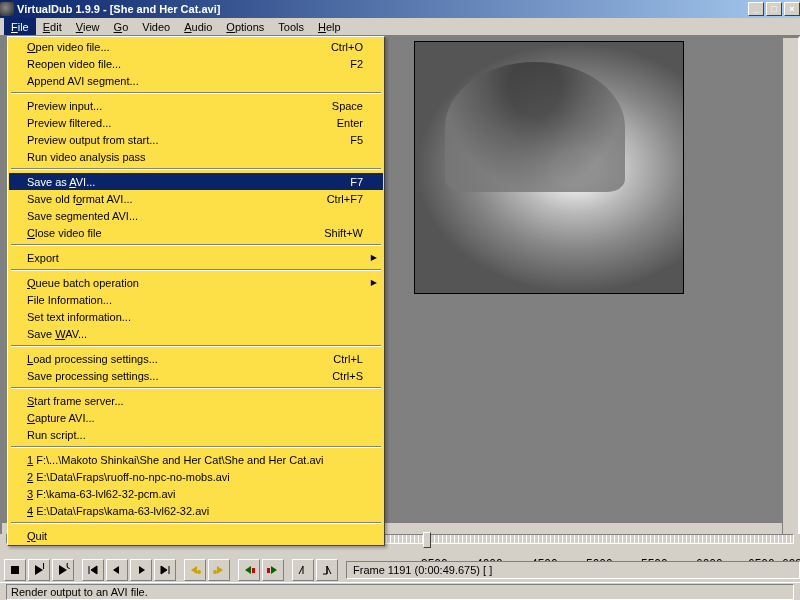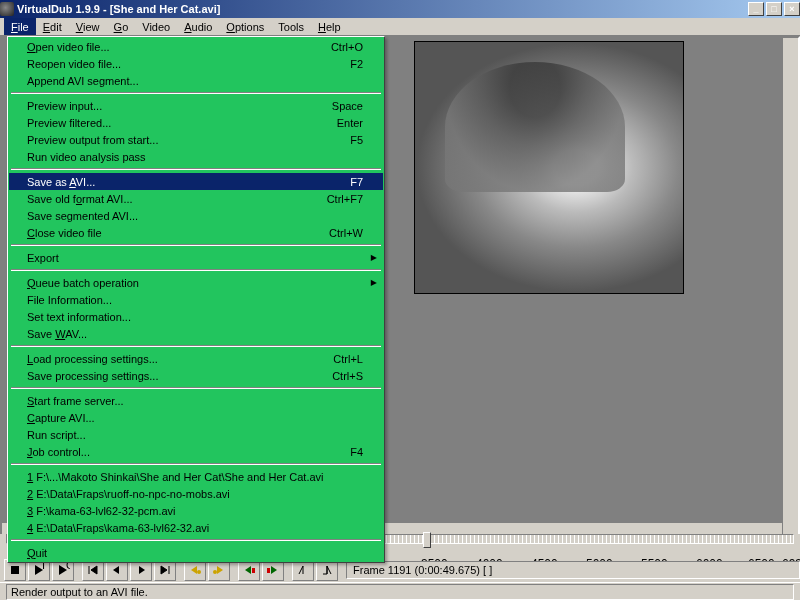--- a/index.html
+++ b/index.html
@@ -6,21 +6,21 @@
 body { background: #d4d0c8; width: 800px; height: 600px; overflow: hidden; position: relative; }
 .titlebar { background: linear-gradient(to right, #0a246a, #a6caf0); height: 18px; display: flex; align-items: center; padding: 0 0; color: #fff; }
 .titlebar-icon { width: 14px; height: 14px; margin-right: 3px; background: radial-gradient(circle at 40% 40%, #888, #222); border-radius: 2px; }
 .titlebar-text { flex: 1; font-weight: bold; font-size: 11px; }
 .titlebar-buttons { display: flex; gap: 2px; }
 .titlebar-btn { width: 16px; height: 14px; background: #d4d0c8; border: 1px solid; border-color: #fff #404040 #404040 #fff; font-size: 9px; display: flex; align-items: center; justify-content: center; font-family: Arial; font-weight: bold; }
 .menubar { background: #d4d0c8; height: 18px; display: flex; align-items: stretch; padding: 0 4px; border-bottom: 1px solid #808080; }
 .menu-item { padding: 2px 7px; display: flex; align-items: center; cursor: default; }
 .menu-item.active { background: #0a246a; color: #fff; }
 .menu-item .ul { text-decoration: underline; }
-.dropdown { position: absolute; left: 7px; top: 36px; width: 378px; background: #22c55e; border: 1px solid; border-color: #fff #404040 #404040 #fff; box-shadow: 2px 2px 3px rgba(0,0,0,0.3); z-index: 100; padding: 1px; }
+.dropdown { position: absolute; left: 7px; top: 36px; width: 378px; background: #fde047; border: 1px solid; border-color: #fff #404040 #404040 #fff; box-shadow: 2px 2px 3px rgba(0,0,0,0.3); z-index: 100; padding: 1px; }
 .dropdown-item { display: flex; align-items: center; height: 17px; padding: 0 20px 0 18px; position: relative; }
 .dropdown-item.highlighted { background: #0a246a; color: #fff; }
 .dropdown-item .ul { text-decoration: underline; }
 .dropdown-label { flex: 1; }
 .dropdown-shortcut { margin-left: 16px; }
 .dropdown-sep { height: 1px; margin: 3px 2px; border-top: 1px solid #808080; border-bottom: 1px solid #fff; }
 .dropdown-arrow { position: absolute; right: 6px; font-size: 8px; }
 .content { position: absolute; left: 0; top: 36px; right: 0; bottom: 60px; background: #808080; border: 2px solid; border-color: #808080 #fff #fff #808080; }
 .video-preview { position: absolute; right: 114px; top: 3px; width: 270px; height: 253px; background: linear-gradient(135deg, #ccc 0%, #888 40%, #666 60%, #444 100%); border: 1px solid #000; overflow: hidden; }
 .video-preview::before { content: ""; position: absolute; left: 0; top: 0; right: 0; bottom: 0; background: radial-gradient(ellipse at 60% 50%, #f5f5f5 10%, #ddd 15%, #bbb 25%, #888 45%, #555 70%); }
@@ -106,21 +106,21 @@
     </div>
     <div class="dropdown-item">
       <span class="dropdown-label">Save old f<span class="ul">o</span>rmat AVI...</span>
       <span class="dropdown-shortcut">Ctrl+F7</span>
     </div>
     <div class="dropdown-item">
       <span class="dropdown-label">Save segmented AVI...</span>
     </div>
     <div class="dropdown-item">
       <span class="dropdown-label"><span class="ul">C</span>lose video file</span>
-      <span class="dropdown-shortcut">Ctrl+W</span>
+      <span class="dropdown-shortcut">Shift+W</span>
     </div>
     <div class="dropdown-sep"></div>
     <div class="dropdown-item">
       <span class="dropdown-label">Export</span>
       <span class="dropdown-arrow">▶</span>
     </div>
     <div class="dropdown-sep"></div>
     <div class="dropdown-item">
       <span class="dropdown-label"><span class="ul">Q</span>ueue batch operation</span>
       <span class="dropdown-arrow">▶</span>
@@ -145,24 +145,20 @@
     </div>
     <div class="dropdown-sep"></div>
     <div class="dropdown-item">
       <span class="dropdown-label"><span class="ul">S</span>tart frame server...</span>
     </div>
     <div class="dropdown-item">
       <span class="dropdown-label"><span class="ul">C</span>apture AVI...</span>
     </div>
     <div class="dropdown-item">
       <span class="dropdown-label">Run script...</span>
-    </div>
-    <div class="dropdown-item">
-      <span class="dropdown-label"><span class="ul">J</span>ob control...</span>
-      <span class="dropdown-shortcut">F4</span>
     </div>
     <div class="dropdown-sep"></div>
     <div class="dropdown-item">
       <span class="dropdown-label"><span class="ul">1</span> F:\...\Makoto Shinkai\She and Her Cat\She and Her Cat.avi</span>
     </div>
     <div class="dropdown-item">
       <span class="dropdown-label"><span class="ul">2</span> E:\Data\Fraps\ruoff-no-npc-no-mobs.avi</span>
     </div>
     <div class="dropdown-item">
       <span class="dropdown-label"><span class="ul">3</span> F:\kama-63-lvl62-32-pcm.avi</span>

